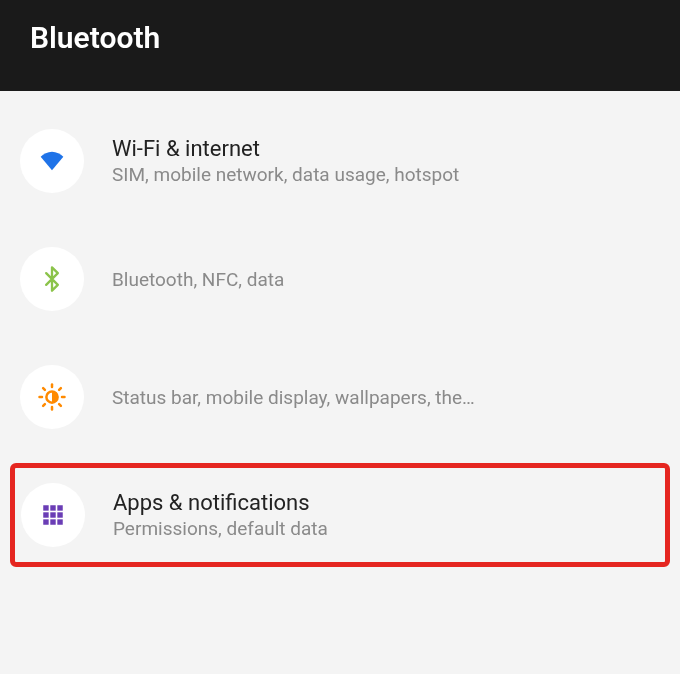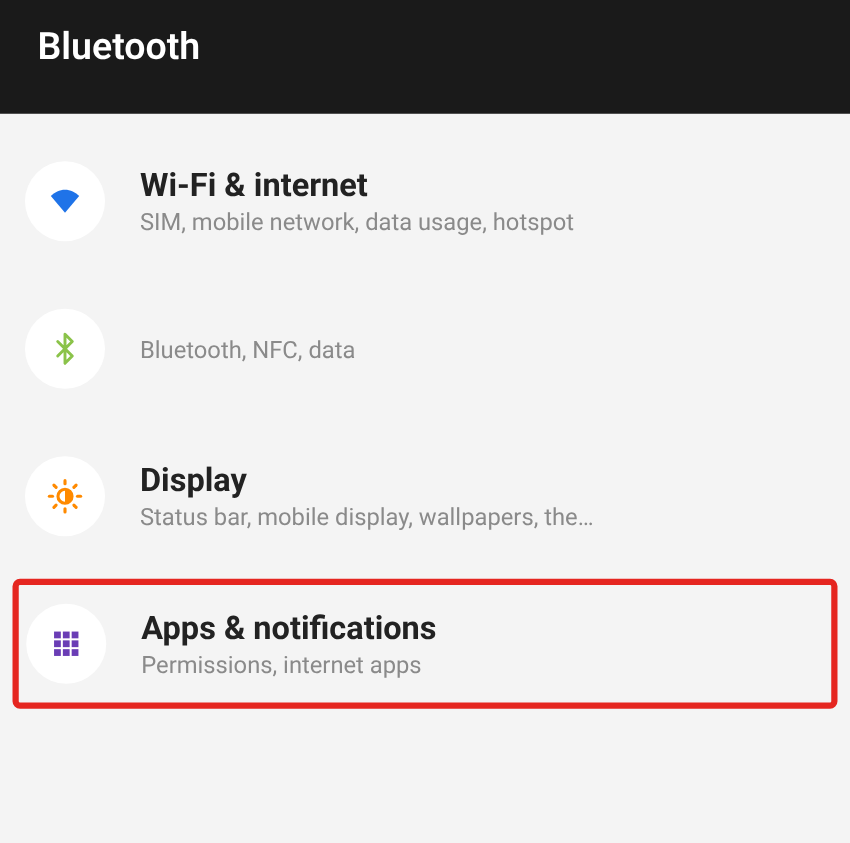--- a/index.html
+++ b/index.html
@@ -42,23 +42,23 @@
       align-items: center;
       justify-content: center;
       margin-right: 28px;
       flex-shrink: 0;
     }
     .text-wrap {
       flex: 1;
       min-width: 0;
     }
     .title {
-      font-size: 26px;
+      font-size: 22px;
       color: #222;
-      font-weight: 700;
+      font-weight: 400;
       margin-bottom: 2px;
     }
     .subtitle {
       font-size: 19px;
       color: #8a8a8a;
       white-space: nowrap;
       overflow: hidden;
       text-overflow: ellipsis;
     }
     svg { display: block; }
@@ -106,21 +106,20 @@
           <line x1="4.9" y1="4.9" x2="6.3" y2="6.3"></line>
             <line x1="17.7" y1="17.7" x2="19.1" y2="19.1"></line>
           <line x1="4.9" y1="19.1" x2="6.3" y2="17.7"></line>
             <line x1="17.7" y1="6.3" x2="19.1" y2="4.9"></line>
         </g>
         <circle cx="12" cy="12" r="4.5" fill="none" stroke="#ff8a00" stroke-width="2"></circle>
         <path d="M12 7.5 A4.5 4.5 0 0 1 12 16.5 Z" fill="#ff8a00"></path>
       </svg>
     </div>
     <div class="text-wrap">
-      <div class="title">Display</div>
       <div class="subtitle">Status bar, mobile display, wallpapers, the…</div>
     </div>
   </div>
 
   <div class="item highlight">
     <div class="icon-wrap">
       <svg width="26" height="26" viewBox="0 0 24 24">
         <g fill="#6a3db5">
           <rect x="3" y="3" width="5" height="5"></rect>
             <rect x="9.5" y="3" width="5" height="5"></rect>
@@ -129,17 +128,17 @@
             <rect x="9.5" y="9.5" width="5" height="5"></rect>
             <rect x="16" y="9.5" width="5" height="5"></rect>
           <rect x="3" y="16" width="5" height="5"></rect>
             <rect x="9.5" y="16" width="5" height="5"></rect>
             <rect x="16" y="16" width="5" height="5"></rect>
         </g>
       </svg>
     </div>
     <div class="text-wrap">
       <div class="title">Apps &amp; notifications</div>
-      <div class="subtitle">Permissions, internet apps</div>
+      <div class="subtitle">Permissions, default data</div>
     </div>
   </div>
 
 </div>
 
 </body></html>

